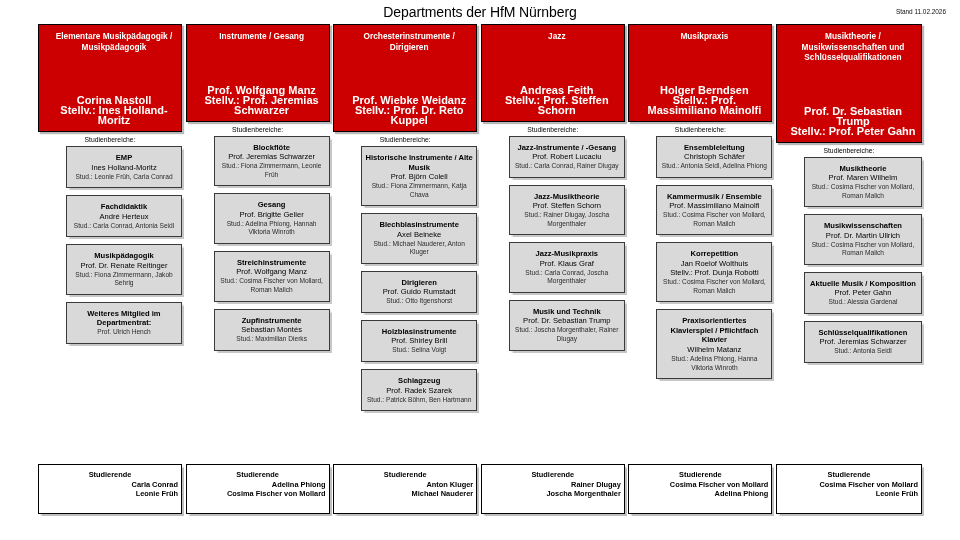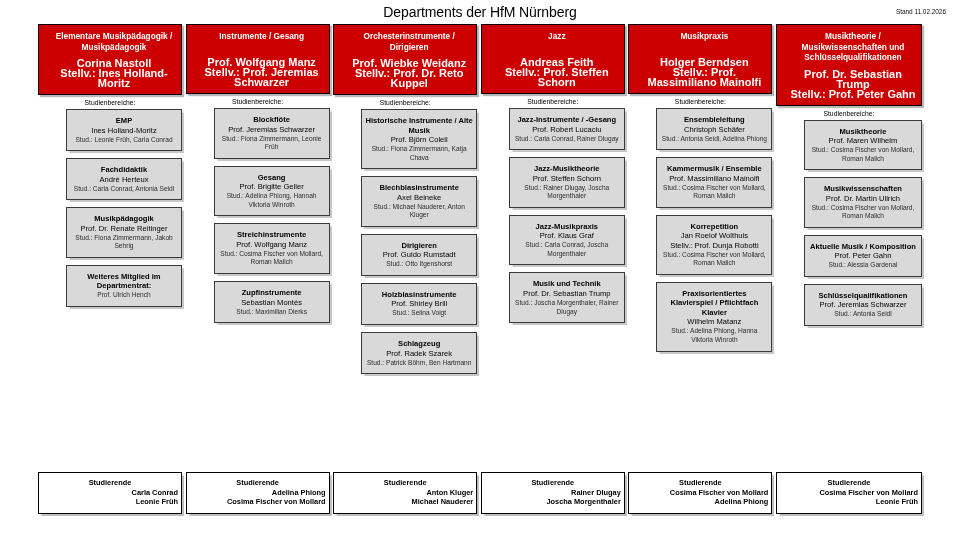--- a/index.html
+++ b/index.html
@@ -71,20 +71,21 @@
     border: 1.5px solid #000000;
     box-sizing: border-box;
     color: #ffffff;
     text-align: center;
     padding: 6px 4px 6px 12px;
     min-height: 70px;
     display: flex;
     flex-direction: column;
     justify-content: flex-start;
     box-shadow: 2px 2px 1px rgba(0,0,0,0.28);
+    gap: 37px;
   }
   .dept-name {
     font-size: 8.3px;
     font-weight: bold;
     line-height: 10.5px;
     margin-bottom: 2px;
   }
   .dept-people {
     margin-top: auto;
     padding-top: 4px;
@@ -137,21 +138,21 @@
     margin-top: 0.5px;
   }
 
   
   .students-box {
     margin-top: auto;
     background: #ffffff;
     border: 1.5px solid #000000;
     box-sizing: border-box;
     text-align: center;
-    padding: 5px 3px 6px 3px;
+    padding: 5px 3px 14px 3px;
     box-shadow: 1.5px 1.5px 1px rgba(0,0,0,0.25);
     margin-bottom: 26px;
   }
   .students-label {
     font-size: 7.4px;
     font-weight: bold;
     line-height: 9.6px;
   }
   .student-name {
     font-size: 7.4px;

